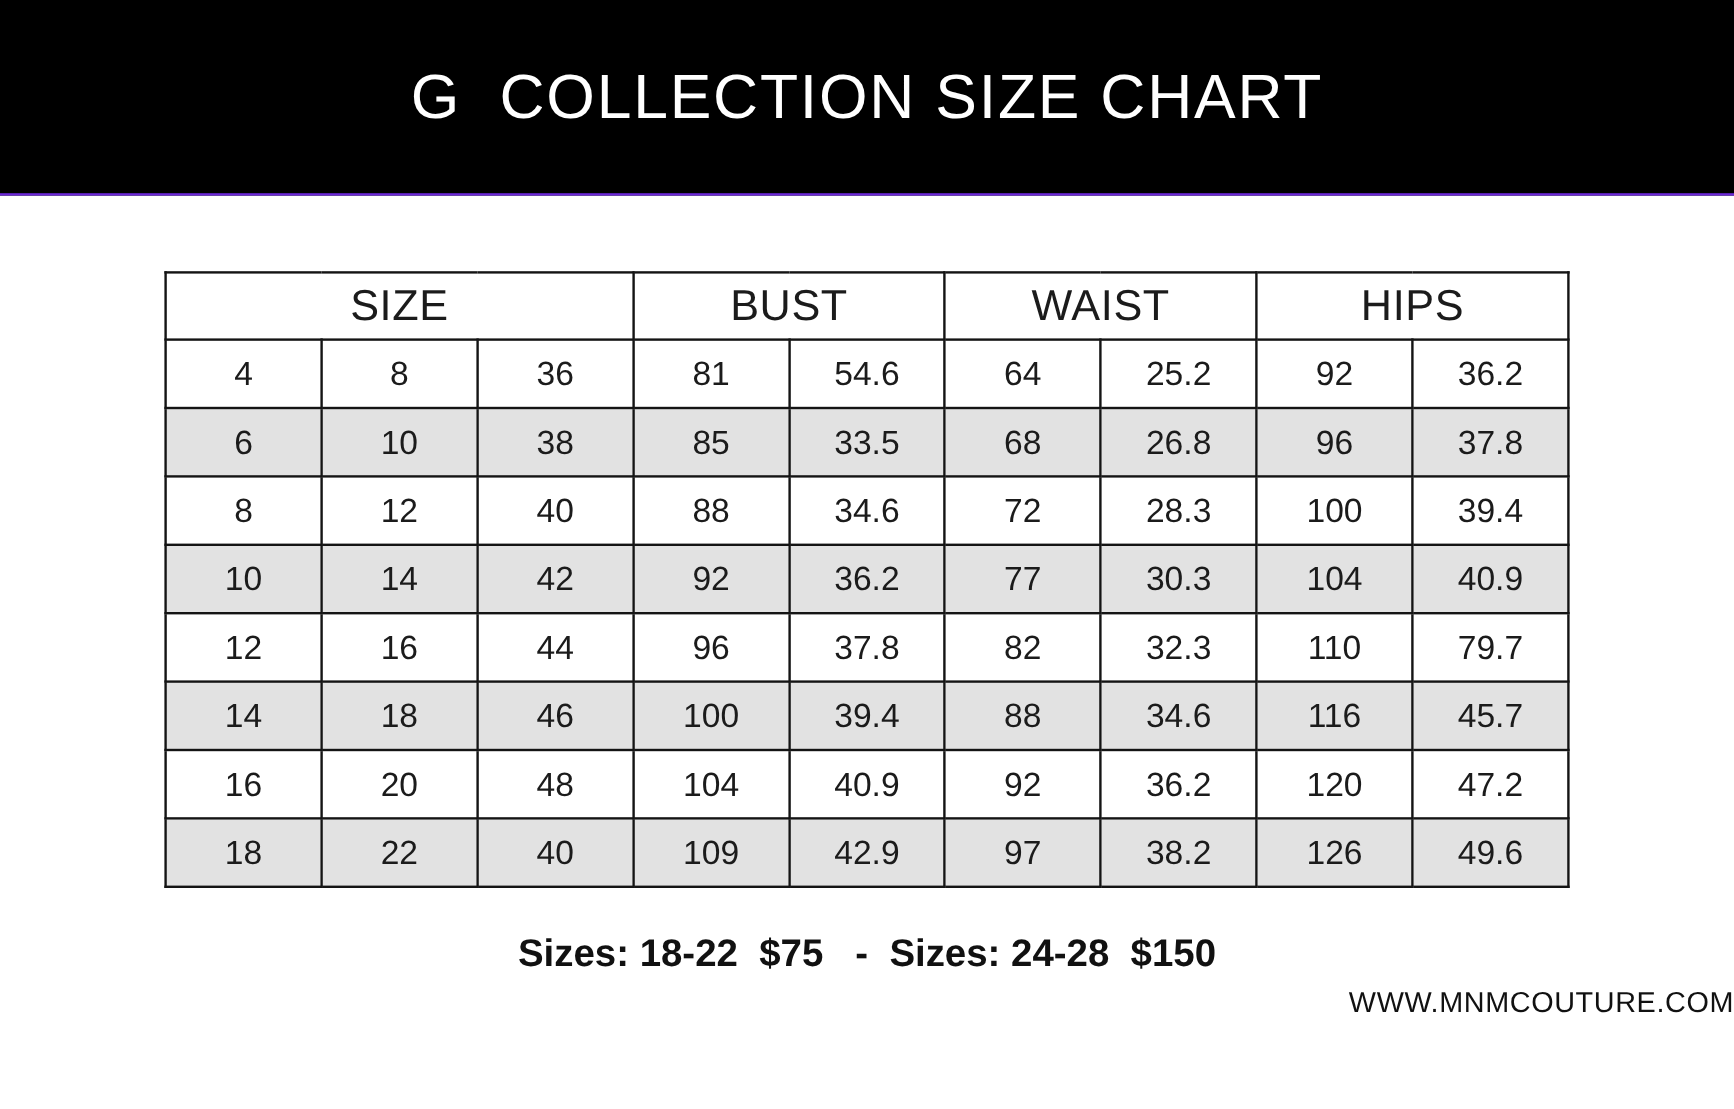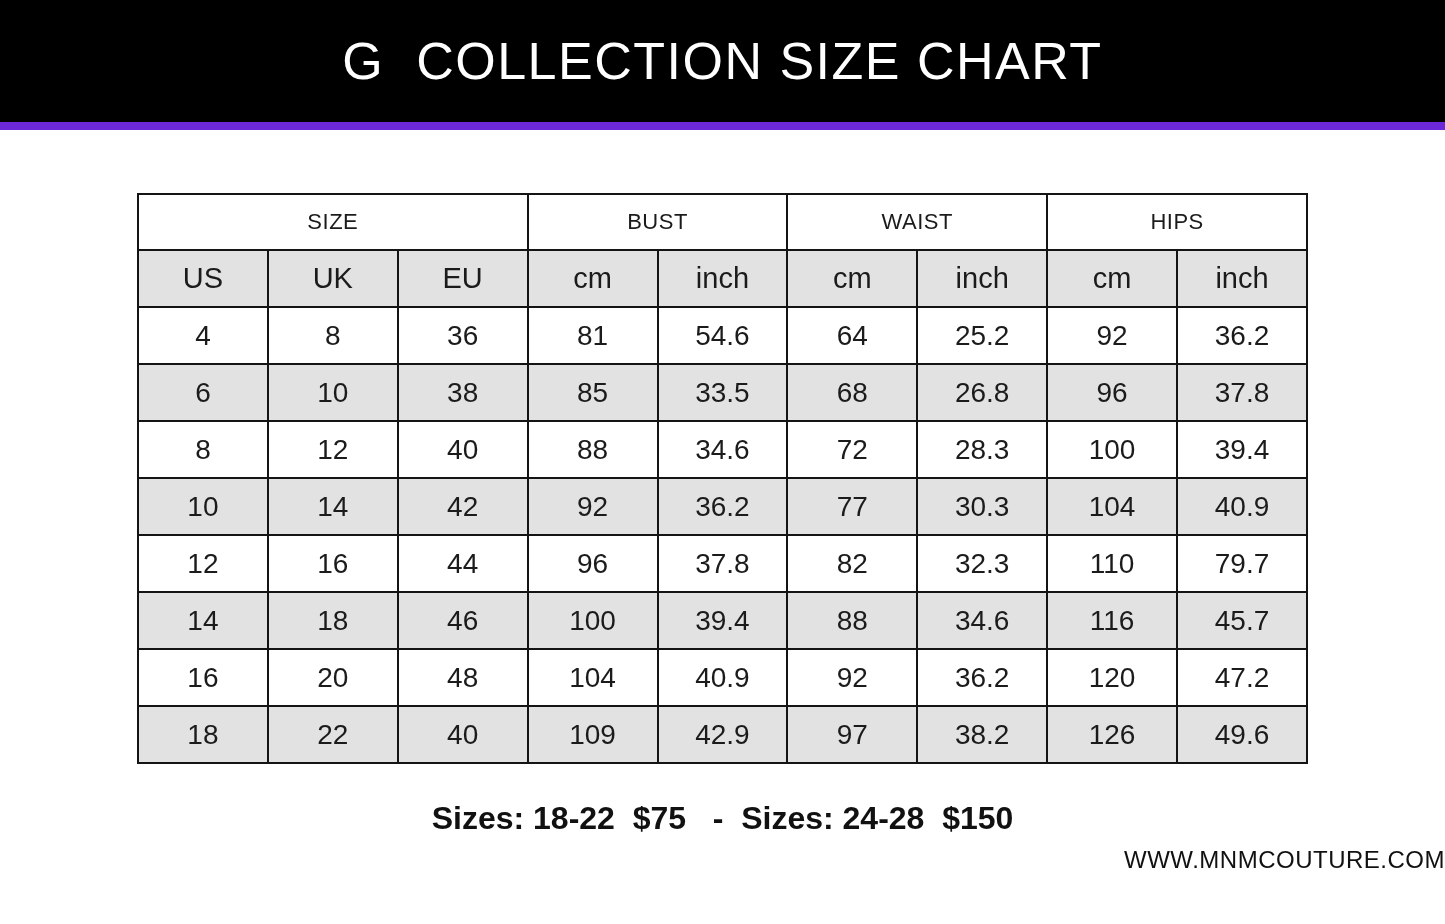--- a/index.html
+++ b/index.html
@@ -7,23 +7,23 @@
     margin: 0;
     padding: 0;
     width: 1445px;
     height: 924px;
     background: #ffffff;
     font-family: "Liberation Sans", sans-serif;
     overflow: hidden;
   }
   .banner {
     width: 100%;
-    height: 130px;
+    height: 163px;
     background: #000000;
-    border-bottom: 8px solid #6d28d9;
+    border-bottom: 2px solid #6d28d9;
     display: flex;
     align-items: center;
     justify-content: center;
   }
   .banner .title {
     color: #ffffff;
     font-size: 52px;
     font-weight: 400;
     letter-spacing: 1.5px;
     white-space: pre;
@@ -38,21 +38,21 @@
     color: #1b1b1b;
   }
   table.size-table th,
   table.size-table td {
     border: 2px solid #141414;
     padding: 0;
     overflow: hidden;
   }
   tr.group-row th {
     height: 56px;
-    font-size: 22px;
+    font-size: 36px;
     font-weight: 400;
     background: #ffffff;
     letter-spacing: 0.5px;
   }
   tr.subheader-row td {
     height: 57px;
     font-size: 29px;
     background: #e2e2e2;
   }
   tbody tr.data-row td {
@@ -87,31 +87,20 @@
   <h1 class="title">G  COLLECTION SIZE CHART</h1>
 </header>
 
 <table class="size-table">
   <thead>
     <tr class="group-row">
       <th colspan="3">SIZE</th>
       <th colspan="2">BUST</th>
       <th colspan="2">WAIST</th>
       <th colspan="2">HIPS</th>
-    </tr>
-    <tr class="subheader-row">
-      <td>US</td>
-      <td>UK</td>
-      <td>EU</td>
-      <td>cm</td>
-      <td>inch</td>
-      <td>cm</td>
-      <td>inch</td>
-      <td>cm</td>
-      <td>inch</td>
     </tr>
   </thead>
   <tbody>
     <tr class="data-row">
       <td>4</td>
       <td>8</td>
       <td>36</td>
       <td>81</td>
       <td>54.6</td>
       <td>64</td>

